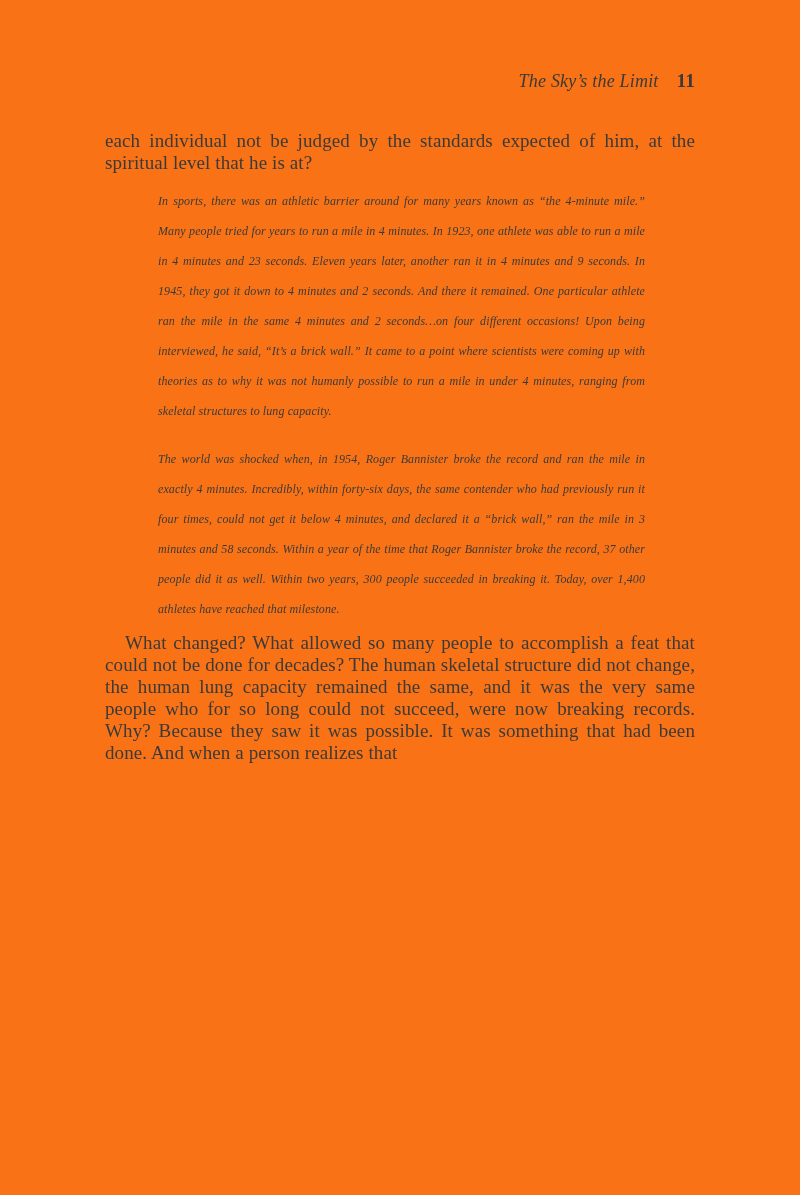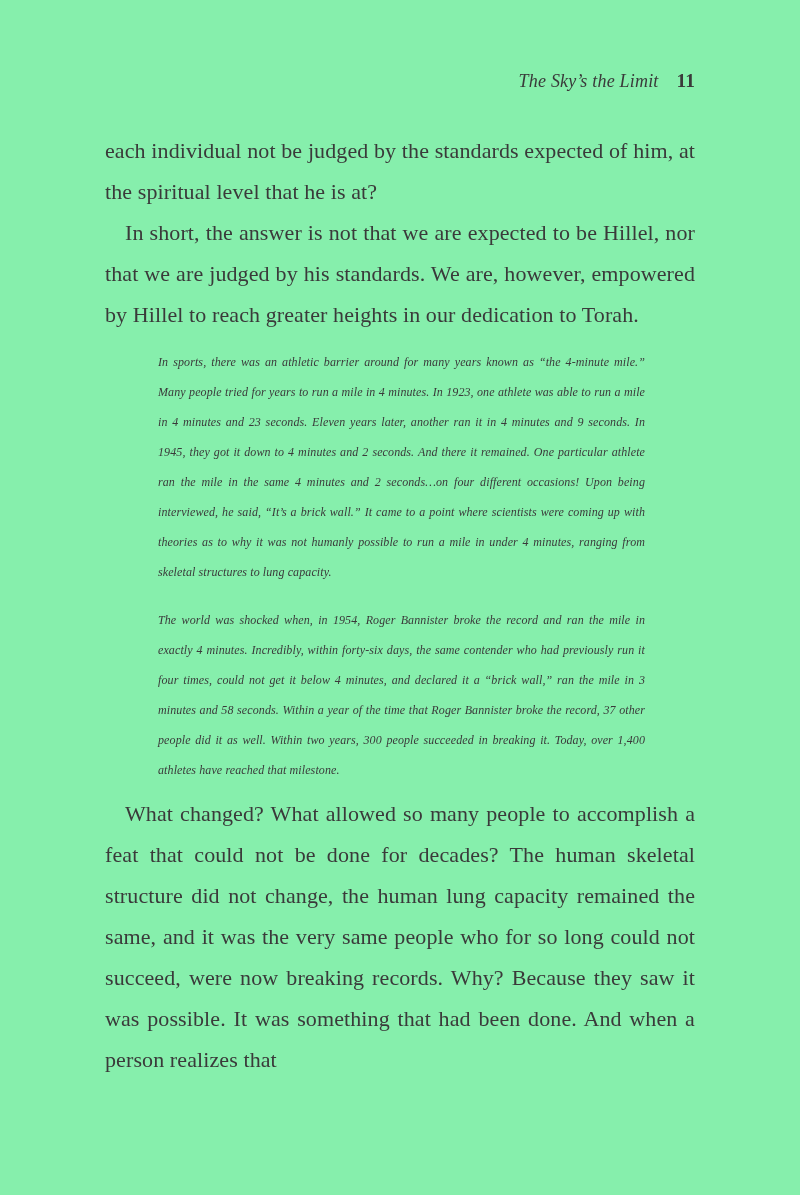--- a/index.html
+++ b/index.html
@@ -5,21 +5,21 @@
   html, body {
     margin: 0;
     padding: 0;
     background: #ffffff;
   }
   .page {
     position: relative;
     width: 800px;
     height: 1195px;
     margin: 0 auto;
-    background: #86efac;
+    background: #f97316;
     box-sizing: border-box;
     padding: 70px 105px 0 105px;
     font-family: "Liberation Serif", serif;
     color: #3a3a3a;
     overflow: hidden;
   }
   .running-header {
     display: flex;
     justify-content: flex-end;
     align-items: baseline;
@@ -30,22 +30,22 @@
     font-style: italic;
     font-size: 18px;
     letter-spacing: 0.2px;
   }
   .page-number {
     font-weight: 700;
     font-size: 19.5px;
   }
   .body-text p {
     margin: 0;
-    font-size: 22px;
-    line-height: 41px;
+    font-size: 19px;
+    line-height: 22px;
     text-align: justify;
     letter-spacing: 0.1px;
   }
   p.first-para {
     margin-top: 38px;
   }
   p.indented {
     text-indent: 20px;
   }
   .quote-block {
@@ -72,21 +72,20 @@
 
   <div class="running-header">
     <span class="running-title">The Sky’s the Limit</span>
     <span class="page-number">11</span>
   </div>
 
   <div class="body-text">
 
     <p class="first-para">each individual not be judged by the standards expected of him, at the spiritual level that he is at?</p>
 
-    <p class="indented">In short, the answer is not that we are expected to be Hillel, nor that we are judged by his standards. We are, however, empowered by Hillel to reach greater heights in our dedication to Torah.</p>
 
     <div class="quote-block">
       <p>In sports, there was an athletic barrier around for many years known as “the 4-minute mile.” Many people tried for years to run a mile in 4 minutes. In 1923, one athlete was able to run a mile in 4 minutes and 23 seconds. Eleven years later, another ran it in 4 minutes and 9 seconds. In 1945, they got it down to 4 minutes and 2 seconds. And there it remained. One particular athlete ran the mile in the same 4 minutes and 2 seconds…on four different occasions! Upon being interviewed, he said, “It’s a brick wall.” It came to a point where scientists were coming up with theories as to why it was not humanly possible to run a mile in under 4 minutes, ranging from skeletal structures to lung capacity.</p>
       <p>The world was shocked when, in 1954, Roger Bannister broke the record and ran the mile in exactly 4 minutes. Incredibly, within forty-six days, the same contender who had previously run it four times, could not get it below 4 minutes, and declared it a “brick wall,” ran the mile in 3 minutes and 58 seconds. Within a year of the time that Roger Bannister broke the record, 37 other people did it as well. Within two years, 300 people succeeded in breaking it. Today, over 1,400 athletes have reached that milestone.</p>
     </div>
 
     <p class="indented closing-para">What changed? What allowed so many people to accomplish a feat that could not be done for decades? The human skeletal structure did not change, the human lung capacity remained the same, and it was the very same people who for so long could not succeed, were now breaking records. Why? Because they saw it was possible. It was something that had been done. And when a person realizes that</p>
 
   </div>
 

